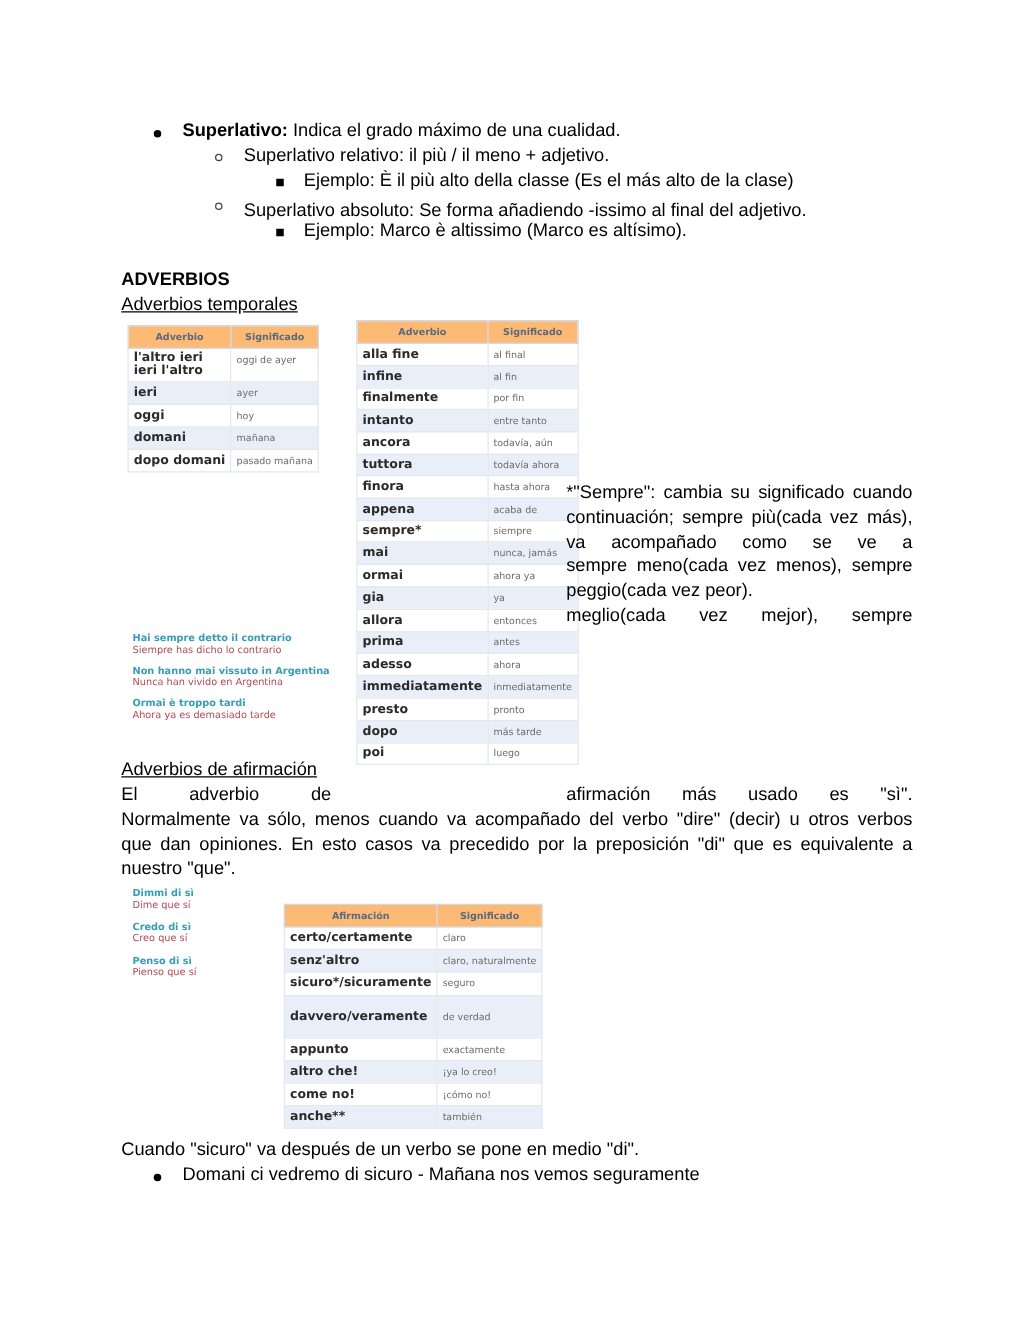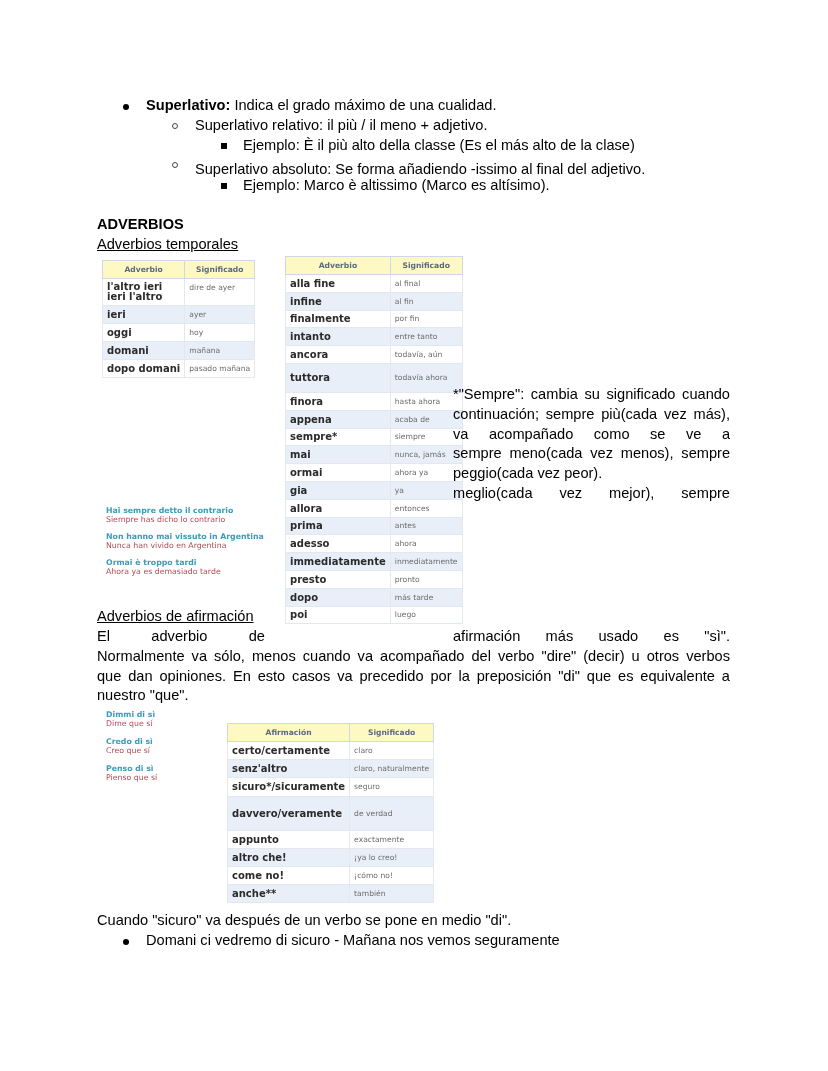--- a/index.html
+++ b/index.html
@@ -9,21 +9,21 @@
     .txt { font-size: 14.6px; line-height: 19px; white-space: nowrap; }
     .bullet-disc { position: absolute; width: 6px; height: 6px; border-radius: 50%; background: #000; }
     .bullet-circle { position: absolute; width: 6px; height: 6px; border-radius: 50%; border: 1px solid #444; }
     .bullet-square { position: absolute; width: 6px; height: 6px; background: #000; }
     .heading { font-weight: bold; font-size: 14.6px; }
     .subheading { text-decoration: underline; font-size: 14.6px; }
     .justify { font-size: 14.6px; line-height: 19.8px; text-align: justify; text-align-last: justify; }
     .justify.last-left { text-align-last: left; }
 
     table.tbl { position: absolute; border-collapse: collapse; font-family: "DejaVu Sans", sans-serif; }
-    table.tbl th { background: #fef9c3; color: #5a6a80; font-size: 7.6px; font-weight: bold; text-align: center; border: 1px solid #cfd8e6; height: 18px; padding: 0 3px; }
+    table.tbl th { background: #fdba74; color: #5a6a80; font-size: 7.6px; font-weight: bold; text-align: center; border: 1px solid #cfd8e6; height: 18px; padding: 0 3px; }
     table.tbl td { font-size: 7.6px; border: 1px solid #e3e8ef; padding: 0 4px; vertical-align: middle; }
     table.tbl td.k { font-weight: bold; color: #2b2b2b; font-size: 10px; }
     table.tbl td.v { color: #6b6b6b; }
     table.tbl tr.alt td { background: #e9eff8; }
     table.tbl tr td { background: #ffffff; }
 
     .ex-it { font-family: "DejaVu Sans", sans-serif; font-size: 7.8px; font-weight: bold; color: #3a9cb6; white-space: nowrap; }
     .ex-es { font-family: "DejaVu Sans", sans-serif; font-size: 7.8px; color: #b04a55; white-space: nowrap; }
   </style>
 </head>
@@ -52,21 +52,21 @@
 <table class="tbl" style="left:102px;top:260px;width:138px;">
   <thead>
     <tr>
       <th style="width:68px;">Adverbio</th>
       <th>Significado</th>
     </tr>
   </thead>
   <tbody>
     <tr style="height:27px;">
       <td class="k" style="white-space:normal;line-height:10px;">l'altro ieri<br>ieri l'altro</td>
-      <td class="v" style="vertical-align:top;padding-top:4px;">dire de ayer</td>
+      <td class="v" style="vertical-align:top;padding-top:4px;">oggi de ayer</td>
     </tr>
     <tr class="alt" style="height:18px;">
       <td class="k">ieri</td>
       <td class="v">ayer</td>
     </tr>
     <tr style="height:18px;">
       <td class="k">oggi</td>
       <td class="v">hoy</td>
     </tr>
     <tr class="alt" style="height:18px;">
@@ -101,21 +101,21 @@
         <td class="v">por fin</td>
       </tr>
     <tr class="alt" style="height:17.8px;">
         <td class="k">intanto</td>
         <td class="v">entre tanto</td>
       </tr>
     <tr style="height:17.8px;">
         <td class="k">ancora</td>
         <td class="v">todavía, aún</td>
       </tr>
-    <tr class="alt" style="height:29px;margin-left:45px;">
+    <tr class="alt" style="height:17px;margin-left:45px;">
         <td class="k">tuttora</td>
         <td class="v">todavía ahora</td>
       </tr>
     <tr style="height:17.8px;">
         <td class="k">finora</td>
         <td class="v">hasta ahora</td>
       </tr>
     <tr class="alt" style="height:17.8px;">
         <td class="k">appena</td>
         <td class="v">acaba de</td>

